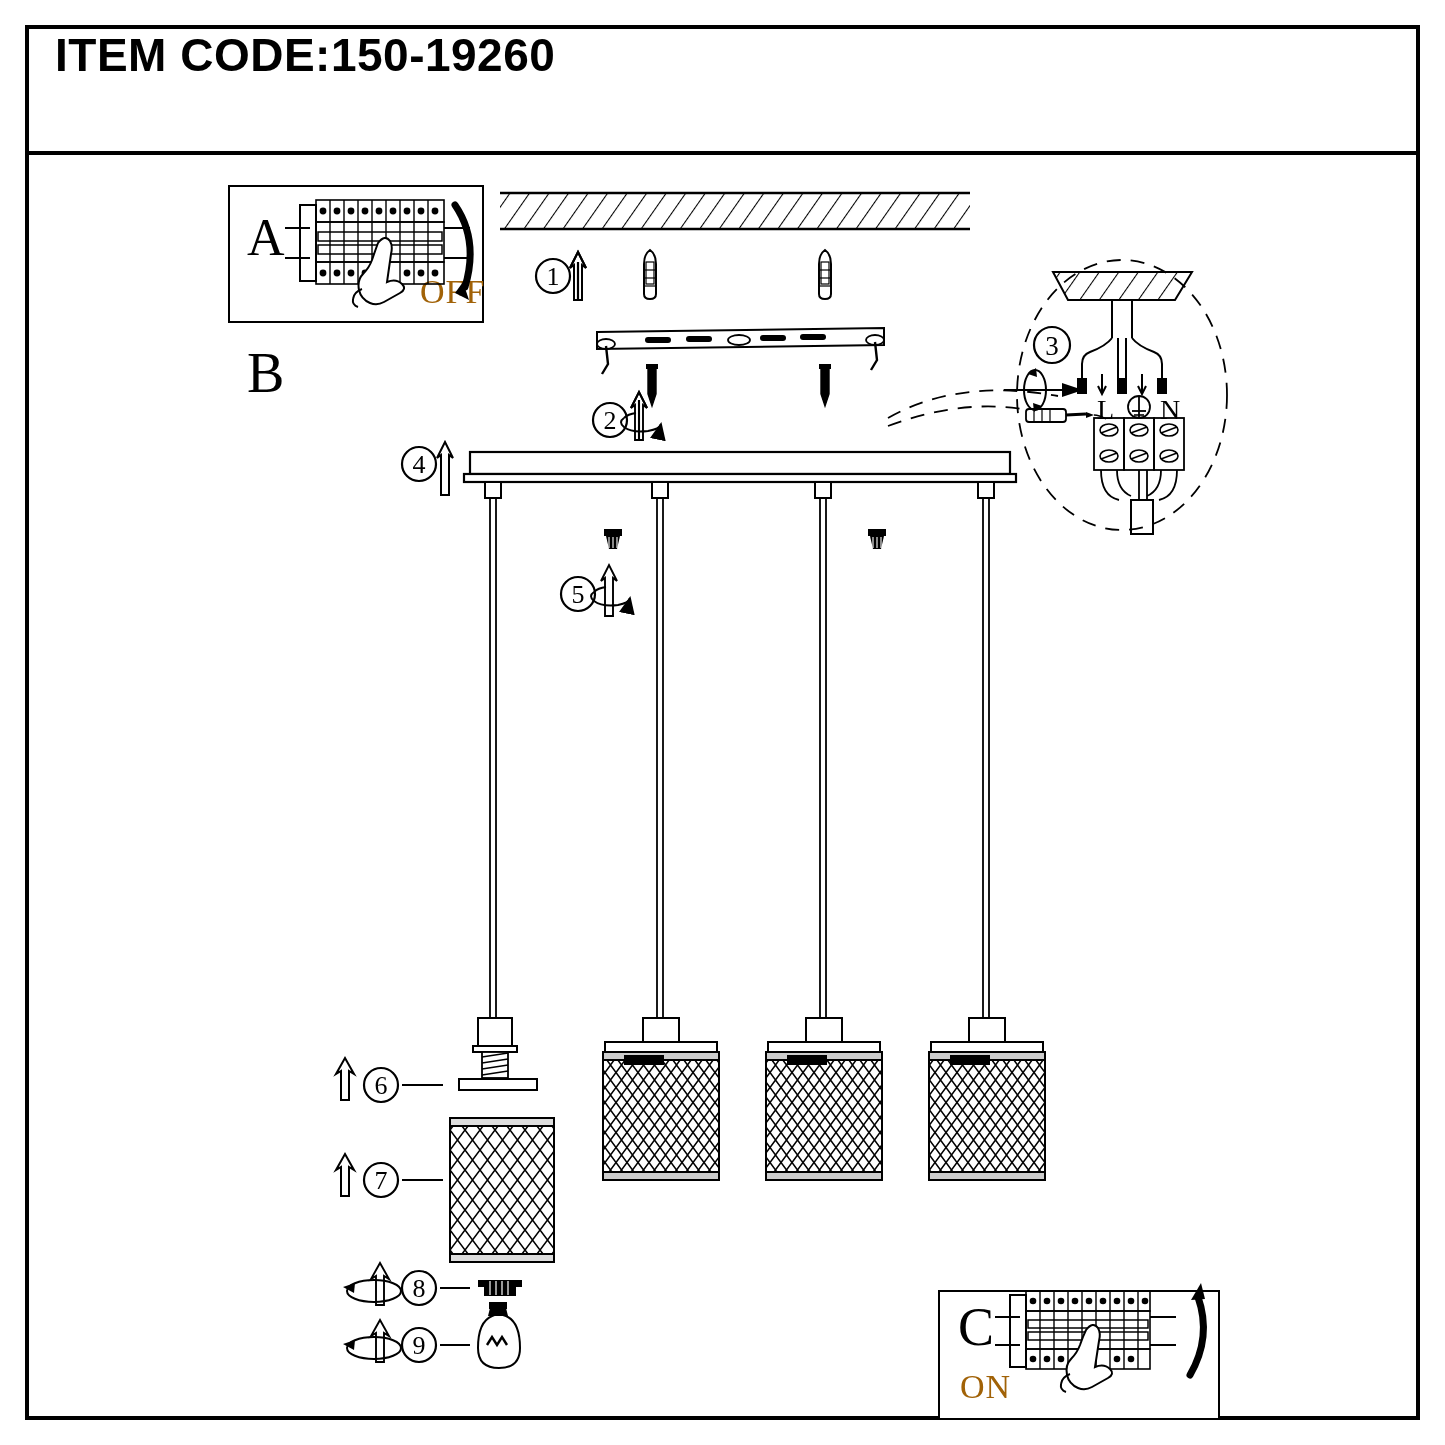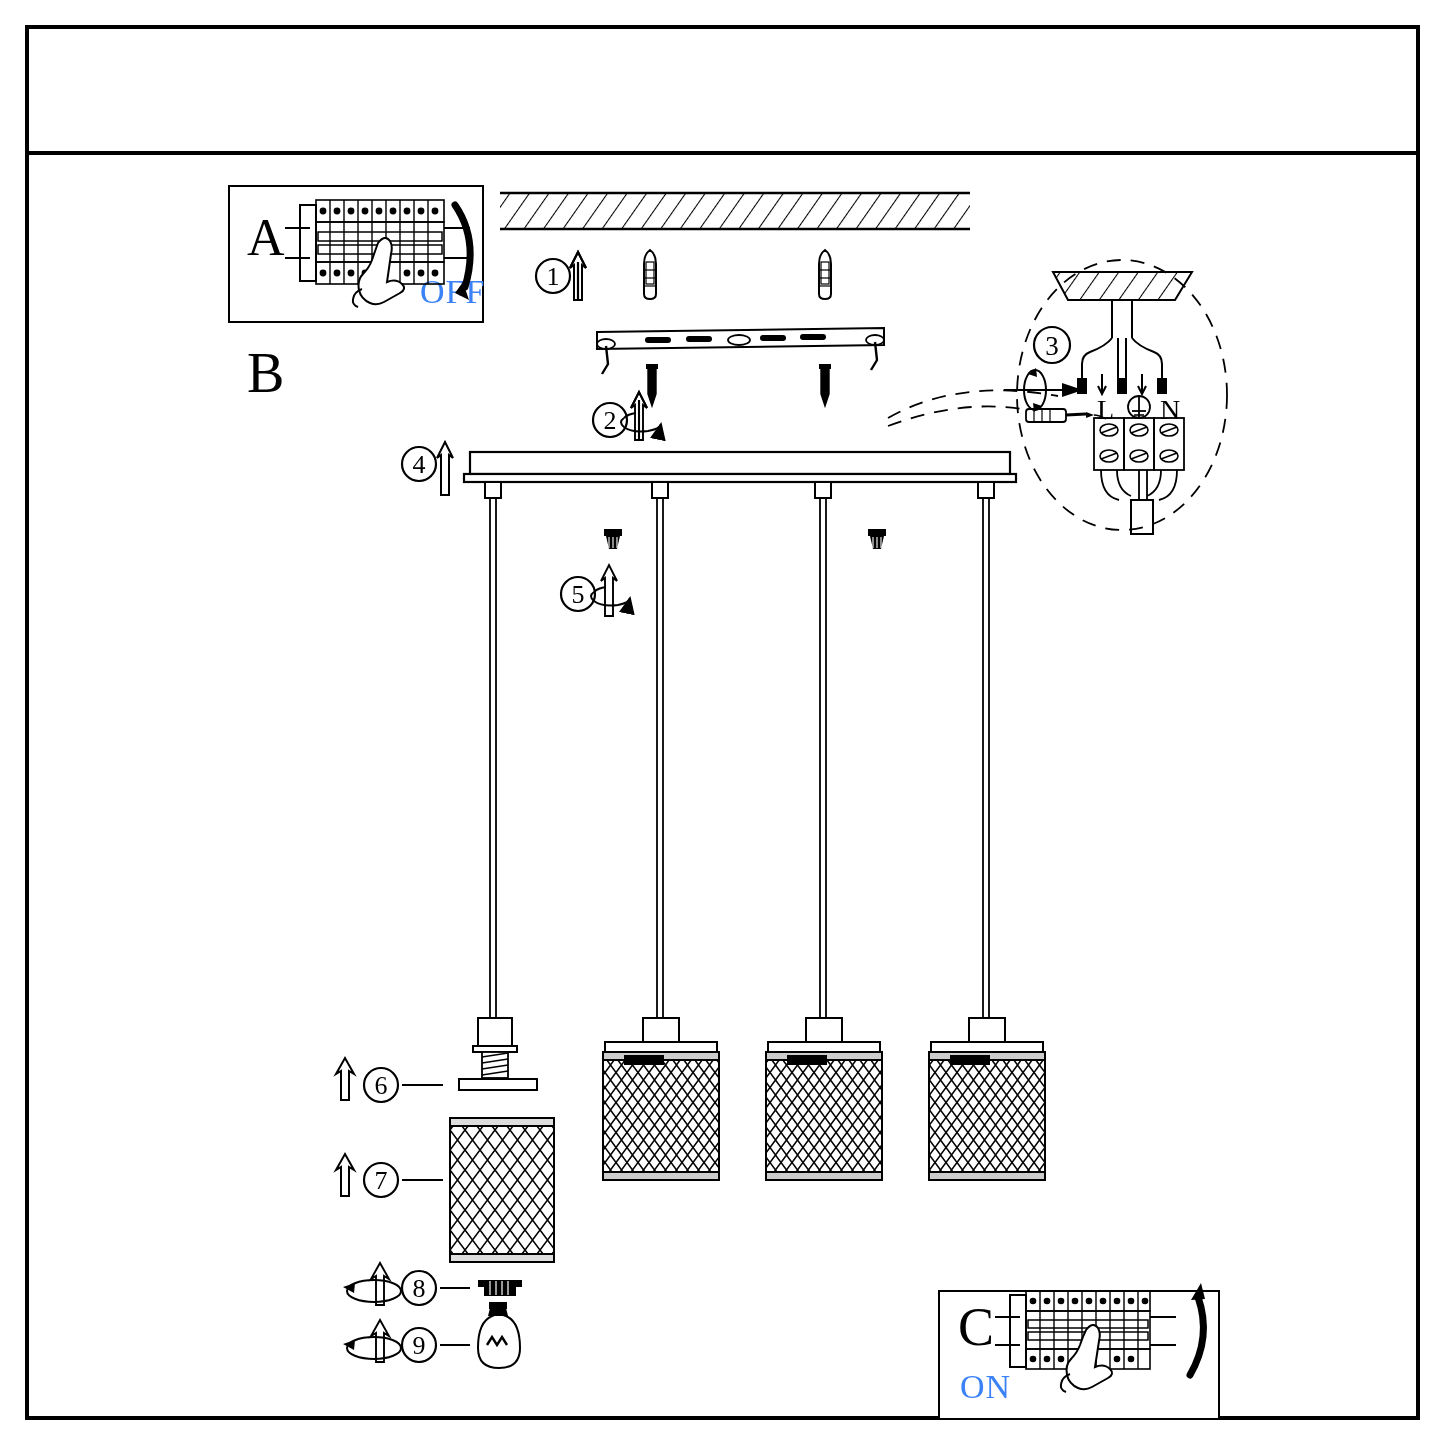--- a/index.html
+++ b/index.html
@@ -10,32 +10,33 @@
   #title{position:absolute;left:55px;top:28px;font-size:46px;font-weight:bold;letter-spacing:0.5px;color:#000;
          font-family:"Liberation Sans",sans-serif;white-space:nowrap;}
   .svgwrap{position:absolute;left:0;top:0;width:1445px;height:1445px;pointer-events:none;}
   .panelbox{position:absolute;border:2px solid #000;box-sizing:border-box;background:#fff;}
   #panelA{left:228px;top:185px;width:256px;height:138px;}
   #panelC{left:938px;top:1290px;width:282px;height:130px;}
   .bigletter{position:absolute;font-family:"Liberation Serif",serif;font-size:52px;color:#000;line-height:1;}
   #letterA{left:247px;top:212px;}
   #letterB{left:247px;top:345px;font-size:56px;}
   #letterC{left:958px;top:1300px;font-size:54px;}
-  .offon{position:absolute;font-family:"Liberation Serif",serif;font-size:34px;color:#3b82f6;letter-spacing:1px;}
+  .offon{position:absolute;font-family:"Liberation Serif",serif;font-size:34px;color:#a16207;letter-spacing:1px;}
   #offtxt{left:420px;top:273px;}
   #ontxt{left:960px;top:1368px;text-align:center;}
   .lbl{position:absolute;font-family:"Liberation Serif",serif;font-size:24px;color:#000;}
 </style>
 </head>
 <body>
 
 <div id="sheet">
 
   <div id="frame"></div>
   <div id="titlebar"></div>
+  <div id="title">ITEM CODE:150-19260</div>
 
   <div class="panelbox" id="panelA"></div>
   <div class="panelbox" id="panelC"></div>
 
   <div class="bigletter" id="letterA">A</div>
   <div class="bigletter" id="letterB">B</div>
   <div class="bigletter" id="letterC">C</div>
 
   <div class="offon" id="offtxt">OFF</div>
   <div class="offon" id="ontxt">ON</div>

